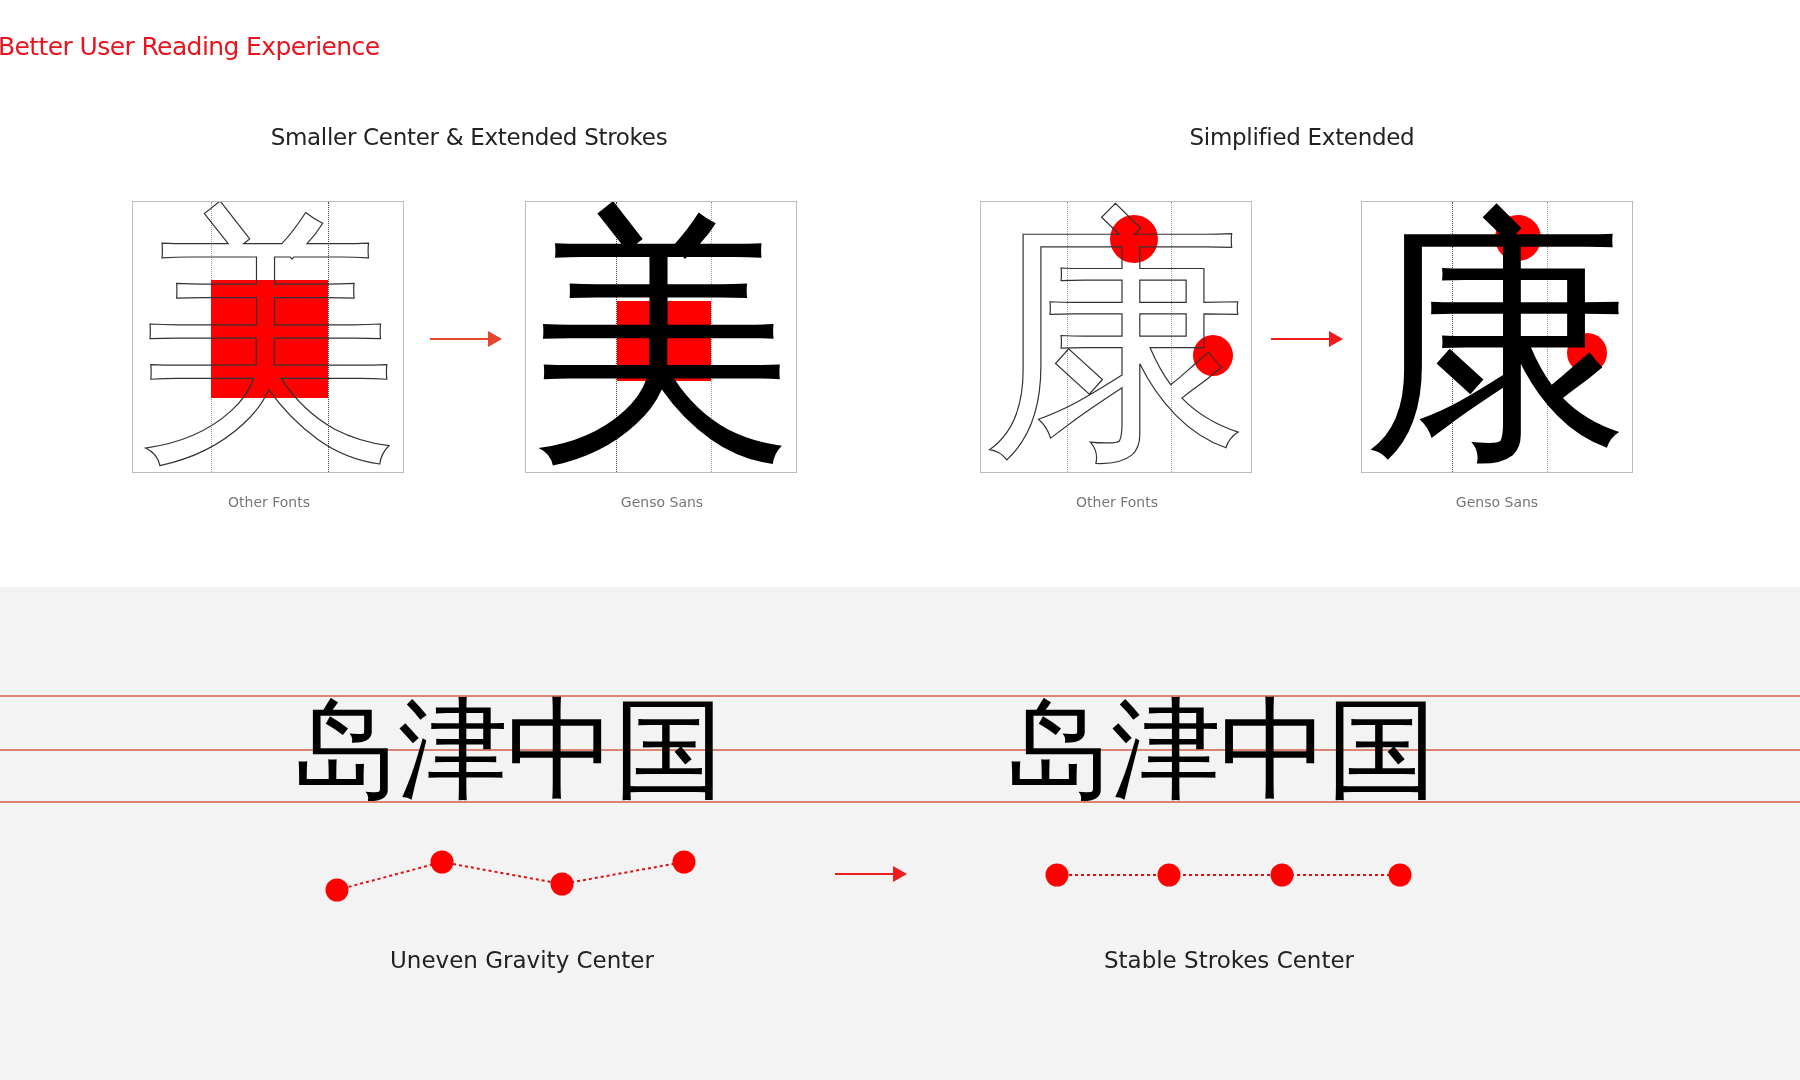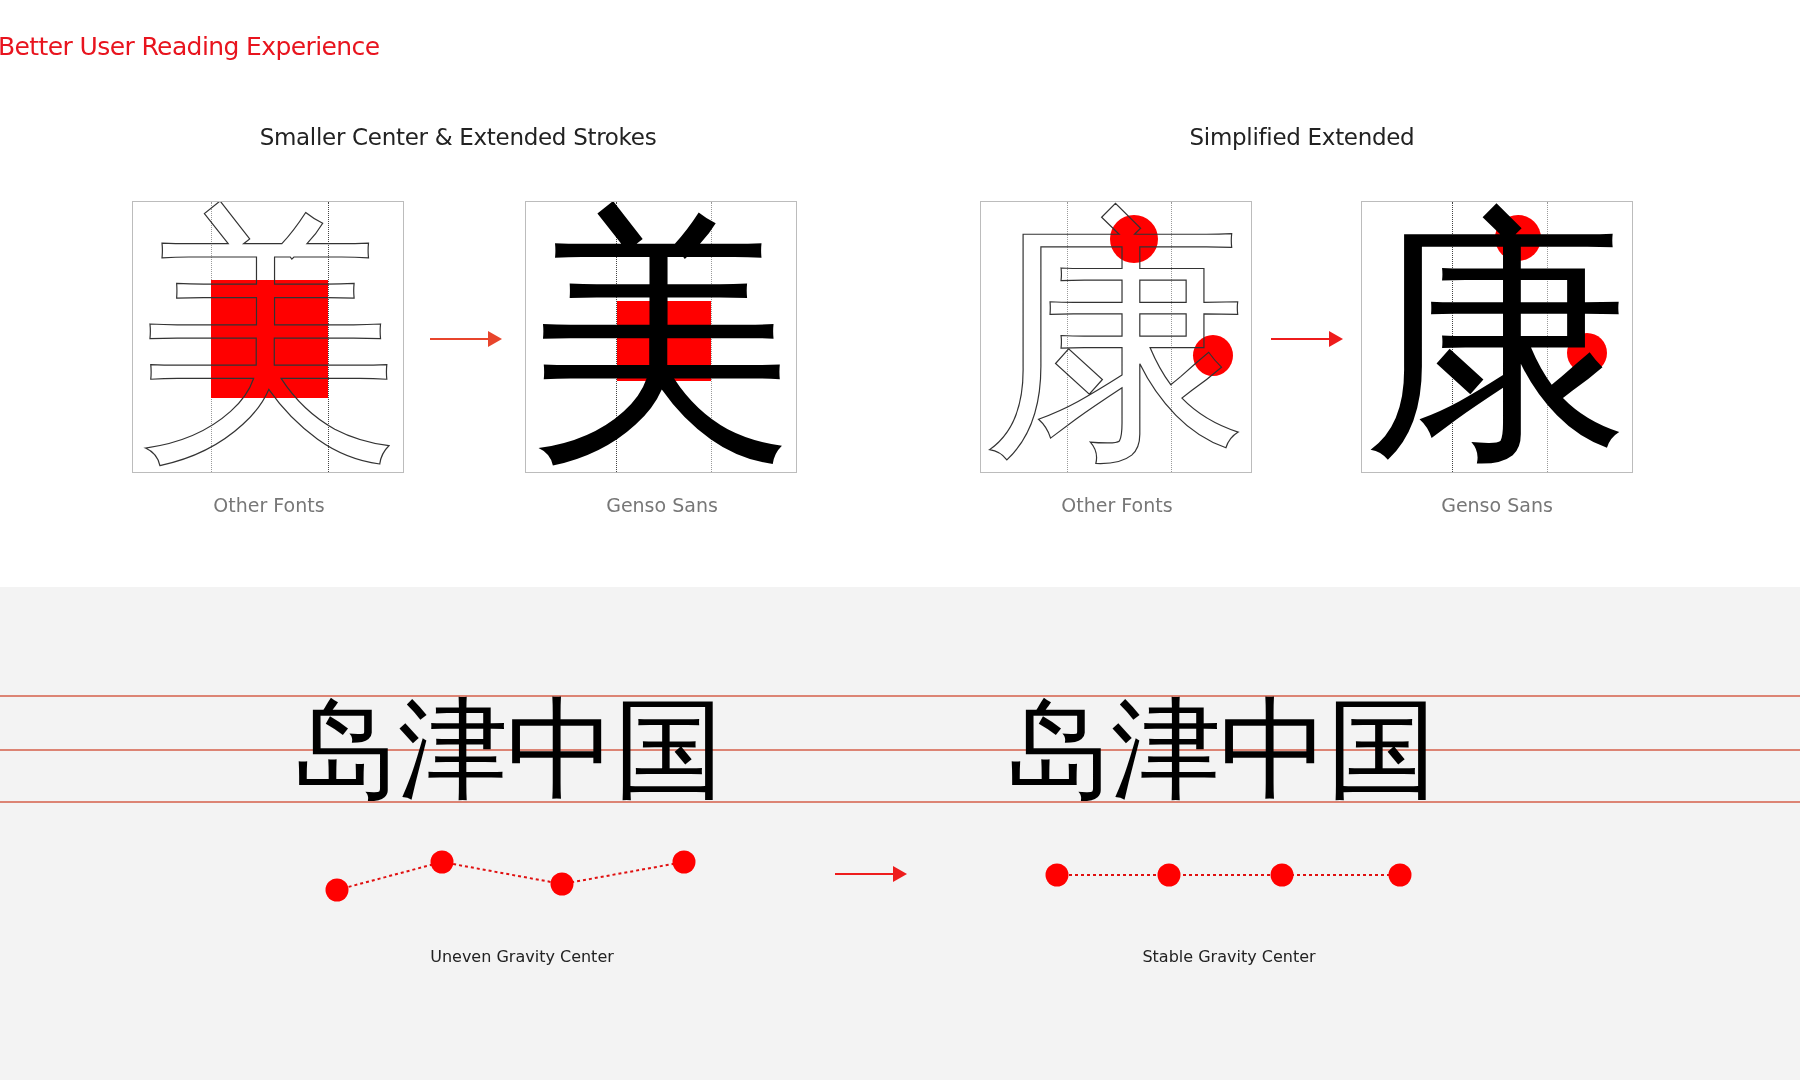--- a/index.html
+++ b/index.html
@@ -27,43 +27,43 @@
   .red-rect { position: absolute; background: #ff0000; }
   .red-dot-big { position: absolute; background: #ff0000; border-radius: 50%; }
   .glyph {
     position: absolute; left: 0; top: 0; width: 100%; height: 100%;
     display: flex; align-items: center; justify-content: center;
     font-size: 268px; line-height: 1; font-family: "DejaVu Sans", sans-serif;
   }
   .glyph.outline { color: transparent; -webkit-text-stroke: 1.2px #333; }
   .glyph.solid { color: #000; }
   .font-label {
-    top: 494px; font-size: 19px; color: #777; white-space: nowrap; transform: translateX(-50%);
+    top: 494px; font-size: 14px; color: #777; white-space: nowrap; transform: translateX(-50%);
   }
   .arrow { position: absolute; height: 2px; }
   .arrow::after {
     content: ""; position: absolute; right: -2px; top: -7px;
     border-left: 14px solid currentColor; border-top: 8px solid transparent; border-bottom: 8px solid transparent;
   }
   .gray-area { left: 0; top: 587px; width: 1800px; height: 493px; background: #f3f3f3; }
   .hline { position: absolute; left: 0; width: 1800px; height: 2px; background: #dc8474; }
   .hanzi-row {
     position: absolute; top: 690px; height: 118px; display: flex; white-space: nowrap;
     font-size: 110px; line-height: 118px; color: #000; letter-spacing: -2px;
   }
   .dot { position: absolute; width: 23px; height: 23px; border-radius: 50%; background: #ff0000; transform: translate(-50%, -50%); }
-  .caption { font-size: 16px; color: #222; white-space: nowrap; transform: translateX(-50%); top: 947px; }
+  .caption { font-size: 23px; color: #222; white-space: nowrap; transform: translateX(-50%); top: 947px; }
   svg.connect { position: absolute; left: 0; top: 0; overflow: visible; }
 </style>
 </head>
 <body>
 
 <div class="abs title">Better User Reading Experience</div>
 
-<div class="abs section-title" style="left:458px;">Smaller Center &amp; Extended Strokes</div>
+<div class="abs section-title" style="left:469px;">Smaller Center &amp; Extended Strokes</div>
 
 <div class="abs section-title" style="left:1302px;">Simplified Extended</div>
 
 <div class="abs glyph-box" style="left:132px;">
   <div class="vguide" style="left:78px;"></div>
   <div class="vguide dark" style="left:195px;"></div>
   <div class="red-rect" style="left:78px; top:78px; width:117px; height:118px;"></div>
   <div class="glyph outline">美</div>
 </div>
 <div class="abs font-label" style="left:269px;">Other Fonts</div>
@@ -129,13 +129,13 @@
 <div class="dot" style="left:684px; top:862px;"></div>
 
 <div class="arrow" style="left:835px; top:873px; width:70px; background:#ee1c1c; color:#ee1c1c;"></div>
 
 <div class="dot" style="left:1057px; top:875px;"></div>
 <div class="dot" style="left:1169px; top:875px;"></div>
 <div class="dot" style="left:1282px; top:875px;"></div>
 <div class="dot" style="left:1400px; top:875px;"></div>
 
 <div class="abs caption" style="left:522px;">Uneven Gravity Center</div>
-<div class="abs caption" style="left:1229px;">Stable Gravity Center</div>
+<div class="abs caption" style="left:1229px;">Stable Strokes Center</div>
 
 </body></html>

